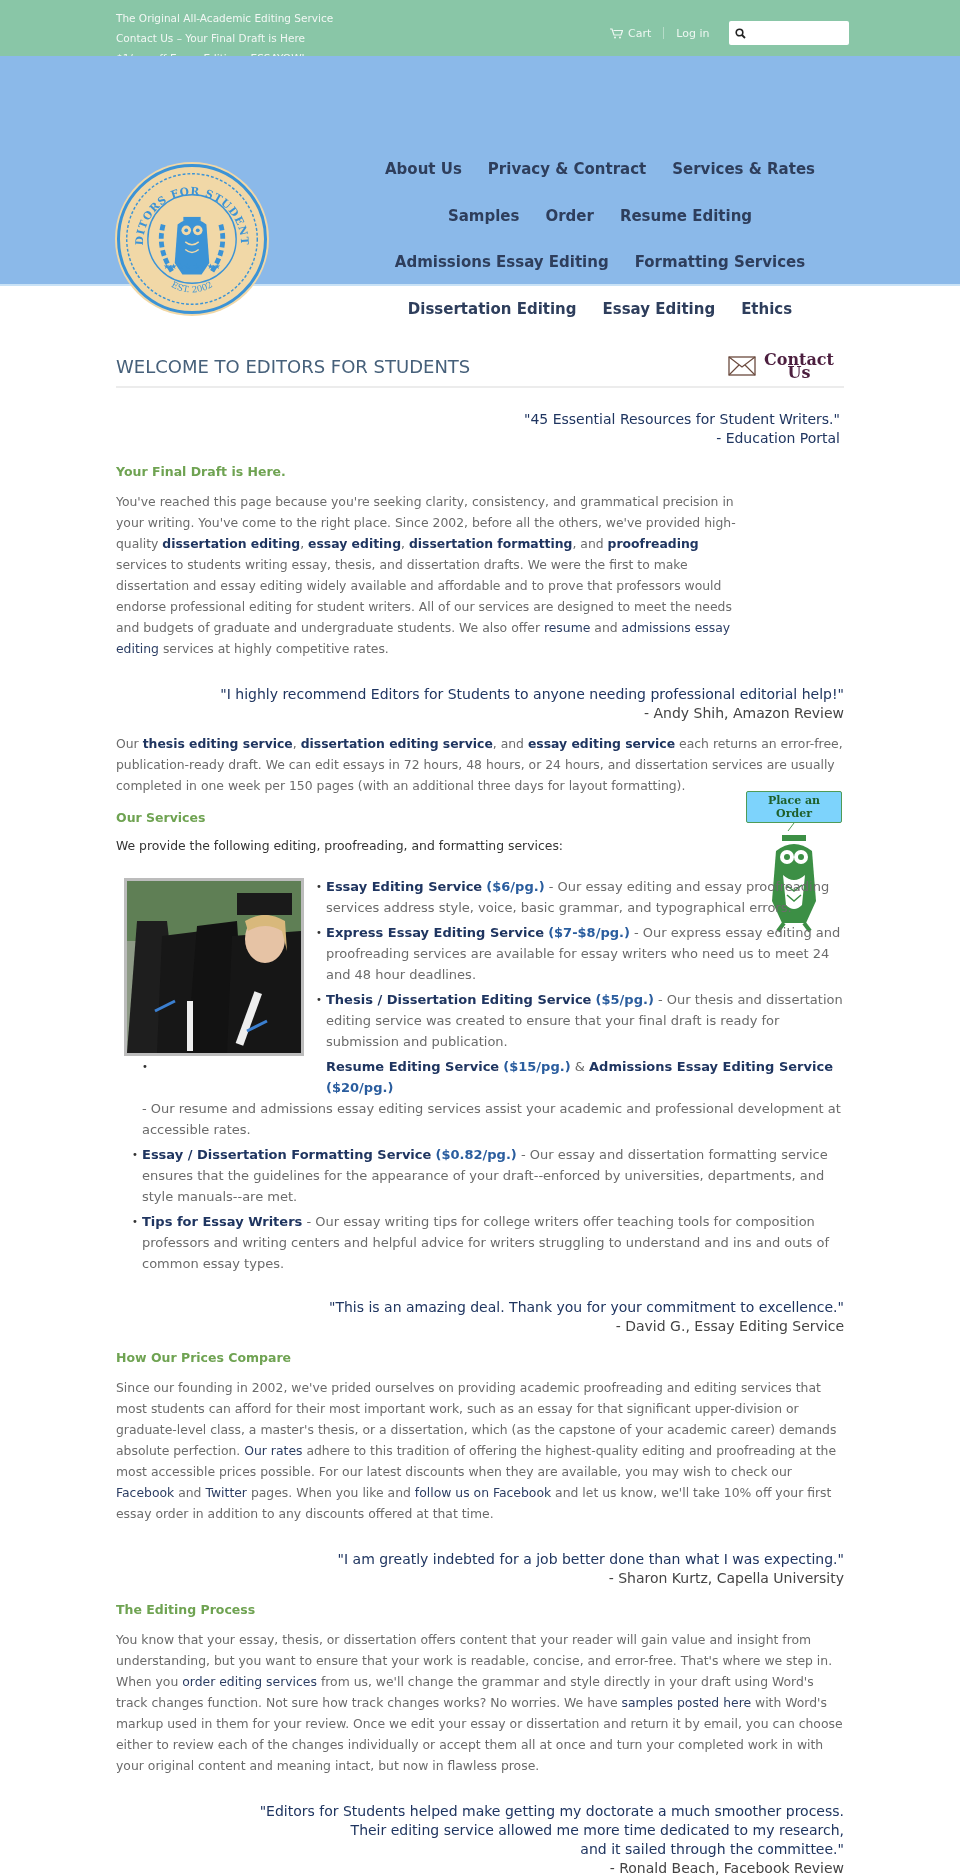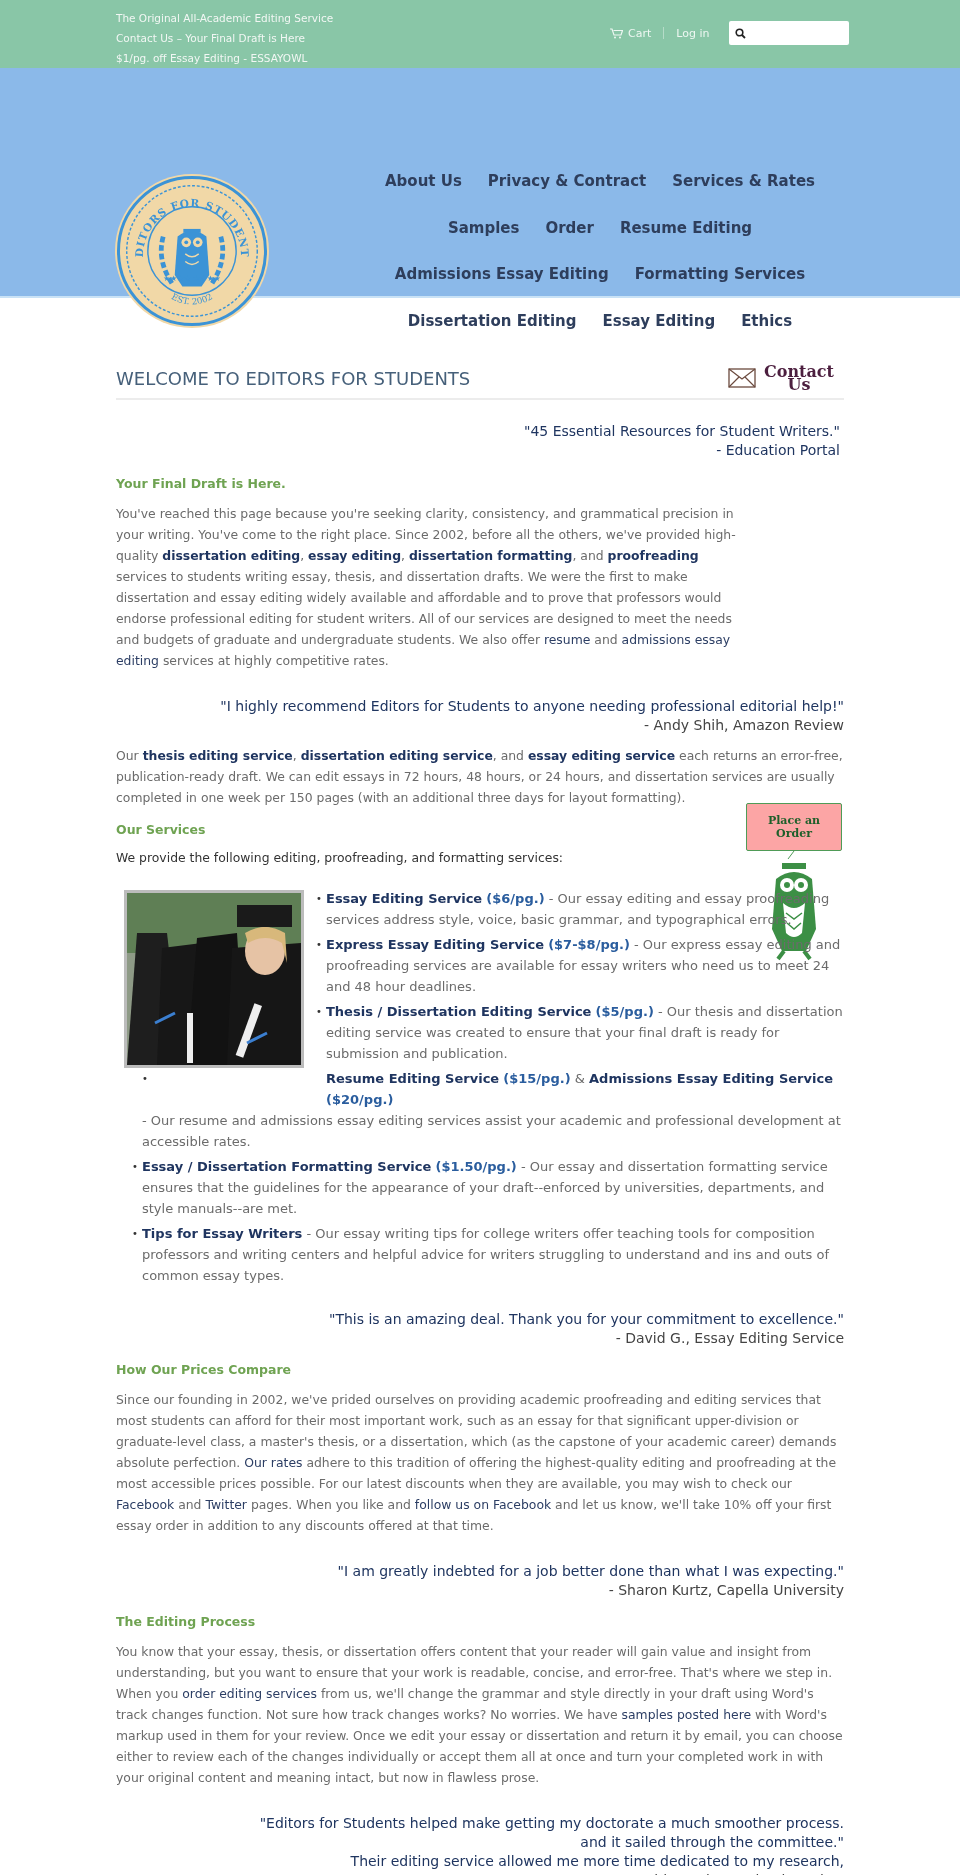--- a/index.html
+++ b/index.html
@@ -1,18 +1,18 @@
 <!DOCTYPE html>
 <html><head>
 <meta charset="utf-8">
 <style>
   * { box-sizing: border-box; margin: 0; padding: 0; }
   body { width: 960px; background: #ffffff; font-family: "DejaVu Sans", sans-serif; color: #6b6b6b; font-size: 12px; }
   a { text-decoration: none; }
-  .topbar { background: #89c6a7; height: 68px; position: relative; }
+  .topbar { background: #89c6a7; height: 56px; position: relative; }
   .topbar .promo { position: absolute; left: 116px; top: 8px; color: #f2f7f4; font-size: 10.5px; line-height: 20px; }
   .topbar .promo div { height: 20px; }
   .topbar .right { position: absolute; left: 610px; top: 21px; display: flex; align-items: center; }
   .topbar .cart, .topbar .login { color: #eef7f2; font-size: 11px; display: flex; align-items: center; }
   .topbar .cart svg { margin-right: 5px; }
   .topbar .sep { width: 1px; height: 12px; background: #b5dcc8; margin: 0 12px; }
   .search { margin-left: 20px; width: 120px; height: 24px; background: #fff; border-radius: 2px; display: flex; align-items: center; padding-left: 6px; }
   .search input { border: none; outline: none; width: 96px; margin-left: 4px; font-size: 11px; background: transparent; }
 
   .header { background: #8bb9e9; height: 230px; position: relative; border-bottom: 2px solid #c9e2f6; }
@@ -29,21 +29,21 @@
   .contact-us span { font-family: "DejaVu Serif", serif; font-weight: bold; color: #4c1f3f; font-size: 16px; text-align: center; line-height: 13px; margin-left: 4px; }
   .quote { text-align: right; font-size: 14px; line-height: 19px; }
   .quote .q { color: #1f3560; }
   .quote .a { color: #444; }
   .q1 { margin-top: 22px; margin-right: 4px; }
   h3 { color: #6fa352; font-weight: bold; font-size: 12.5px; }
   p.body { font-size: 12.4px; line-height: 21px; color: #6b6b6b; }
   .lnk { color: #2c3e64; }
   .blnk { color: #1f3560; font-weight: bold; }
   .order-owl { position: absolute; right: 2px; top: 505px; width: 96px; }
-  .bubble { border: 1px solid #4f9b57; font-family: "DejaVu Serif", serif; font-weight: bold; color: #1e5f2a; font-size: 11px; padding: 10px 4px; text-align: center; background: #fca5a5; border-radius: 2px; }
+  .bubble { border: 1px solid #4f9b57; font-family: "DejaVu Serif", serif; font-weight: bold; color: #1e5f2a; font-size: 11px; padding: 2px 4px; text-align: center; background: #7dd3fc; border-radius: 2px; }
   .services { position: relative; margin-top: 20px; }
   .photo { position: absolute; left: 8px; top: 2px; width: 180px; height: 178px; border: 3px solid #bcbcbc; background: linear-gradient(135deg,#7a9b6a 0%, #4d6a4b 30%, #262626 60%, #161616 100%); overflow: hidden; }
   ul.svc { list-style: none; font-size: 13px; line-height: 21px; }
   ul.svc li { position: relative; padding-left: 10px; margin-bottom: 4px; }
   ul.svc li::before { content: "•"; position: absolute; left: 0; color: #333; font-size: 10px; }
   .price { color: #2a5d9e; font-weight: bold; }
 </style>
 </head>
 <body>
 
@@ -195,21 +195,21 @@
         <a class="blnk">Express Essay Editing Service</a> <span class="price">($7-$8/pg.)</span><span> - Our express essay editing and proofreading services are available for essay writers who need us to meet 24 and 48 hour deadlines.</span>
       </li>
       <li style="margin-left:200px">
         <a class="blnk">Thesis / Dissertation Editing Service</a> <span class="price">($5/pg.)</span><span> - Our thesis and dissertation editing service was created to ensure that your final draft is ready for submission and publication.</span>
       </li>
       <li style="margin-left:26px; padding-left:0">
         <div style="padding-left:184px"><a class="blnk">Resume Editing Service</a> <span class="price">($15/pg.)</span> &amp; <a class="blnk">Admissions Essay Editing Service</a> <span class="price">($20/pg.)</span></div>
         <div> - Our resume and admissions essay editing services assist your academic and professional development at accessible rates.</div>
       </li>
       <li style="margin-left:16px">
-        <a class="blnk">Essay / Dissertation Formatting Service</a> <span class="price">($1.50/pg.)</span><span> - Our essay and dissertation formatting service ensures that the guidelines for the appearance of your draft--enforced by universities, departments, and style manuals--are met.</span>
+        <a class="blnk">Essay / Dissertation Formatting Service</a> <span class="price">($0.82/pg.)</span><span> - Our essay and dissertation formatting service ensures that the guidelines for the appearance of your draft--enforced by universities, departments, and style manuals--are met.</span>
       </li>
       <li style="margin-left:16px">
         <a class="blnk">Tips for Essay Writers</a><span> - Our essay writing tips for college writers offer teaching tools for composition professors and writing centers and helpful advice for writers struggling to understand and ins and outs of common essay types.</span>
       </li>
     </ul>
   </div>
 
   <div class="quote" style="margin-top:24px">
     <div class="q">"This is an amazing deal. Thank you for your commitment to excellence."</div>
     <div class="a">- David G., Essay Editing Service</div>
@@ -225,18 +225,18 @@
     <div class="a">- Sharon Kurtz, Capella University</div>
   </div>
 
   <h3 style="margin-top:14px">The Editing Process</h3>
   <p class="body" style="margin-top:12px">
     <span>You know that your essay, thesis, or dissertation offers content that your reader will gain value and insight from understanding, but you want to ensure that your work is readable, concise, and error-free. That's where we step in. When you </span><a class="lnk">order editing services</a><span> from us, we'll change the grammar and style directly in your draft using Word's track changes function. Not sure how track changes works? No worries. We have </span><a class="lnk">samples posted here</a><span> with Word's markup used in them for your review. Once we edit your essay or dissertation and return it by email, you can choose either to review each of the changes individually or accept them all at once and turn your completed work in with your original content and meaning intact, but now in flawless prose.</span>
   </p>
 
   <div class="quote" style="margin-top:26px">
     <div class="q">"Editors for Students helped make getting my doctorate a much smoother process.</div>
+    <div class="q">Their editing service allowed me more time dedicated to my research,</div>
     <div class="q">and it sailed through the committee."</div>
-    <div class="q">Their editing service allowed me more time dedicated to my research,</div>
     <div class="a">- Ronald Beach, Facebook Review</div>
   </div>
 
 </main>
 
 </body></html>

